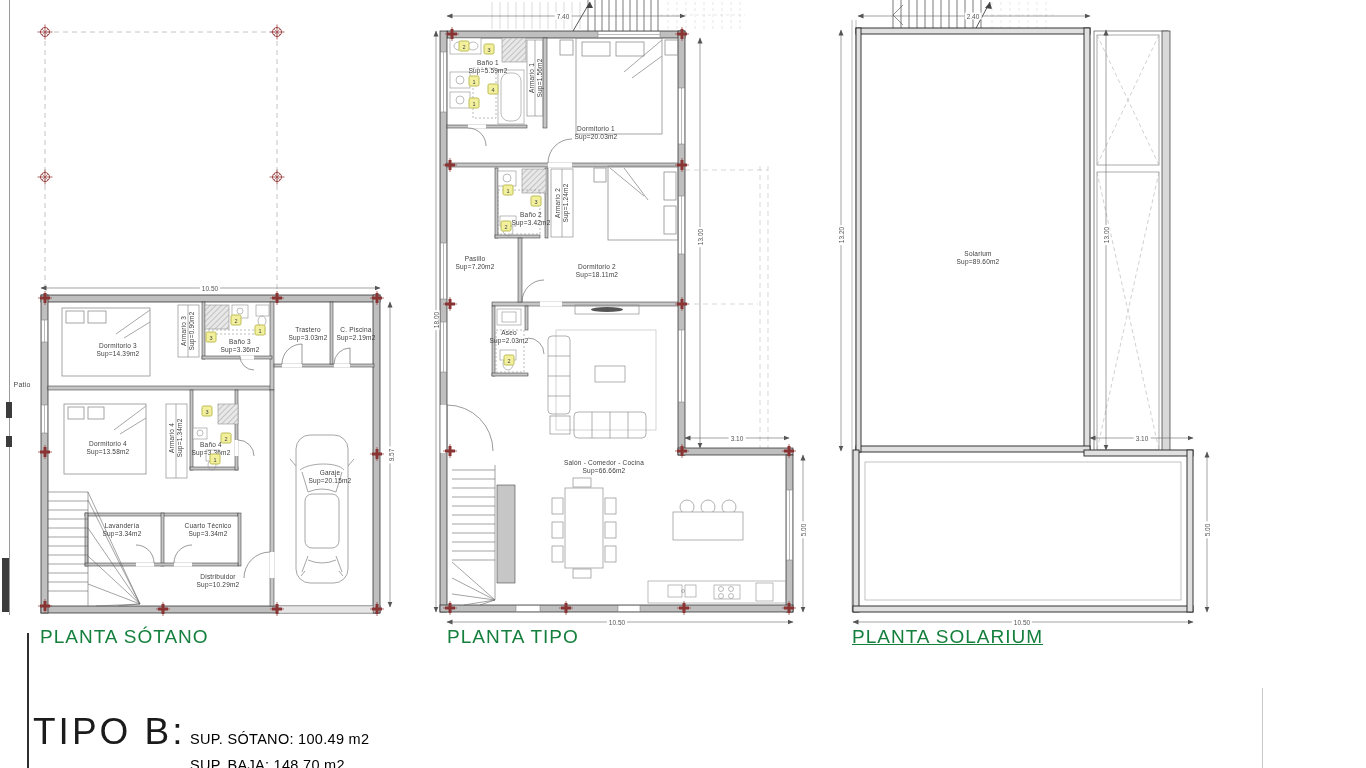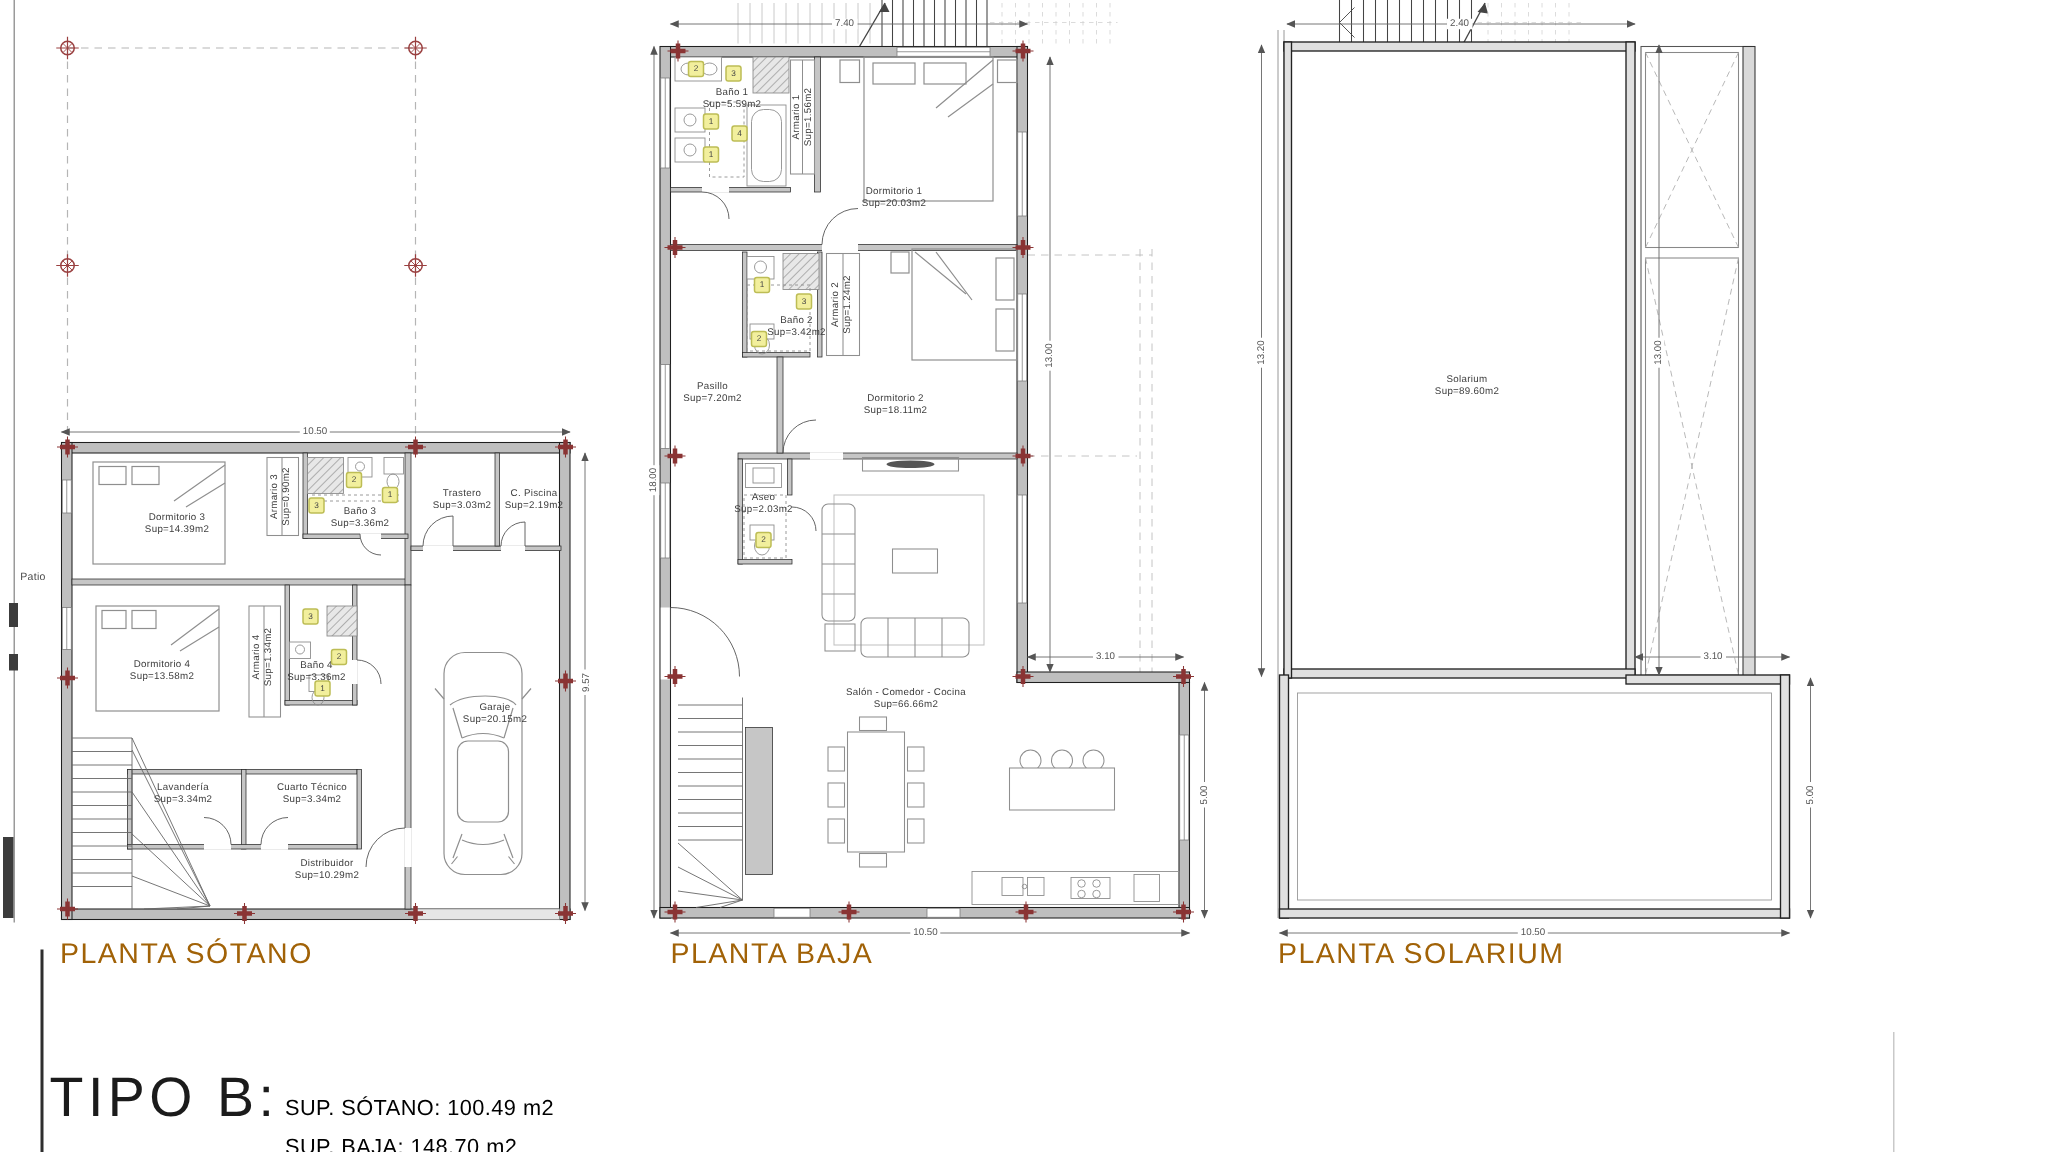--- a/index.html
+++ b/index.html
@@ -10,21 +10,21 @@
        font-size:6.5px;line-height:1.3;color:#3d3d3d;white-space:nowrap;letter-spacing:.2px;}
   .lbl span{display:block;}
   .lbl.vert{transform:translate(-50%,-50%) rotate(-90deg);}
   .lbl.single{font-size:7px;color:#4a4a4a;}
   .dim{position:absolute;transform:translate(-50%,-50%);font-size:6.5px;color:#555;
        background:#fff;padding:0 2px;white-space:nowrap;}
   .dim.vert{transform:translate(-50%,-50%) rotate(-90deg);}
   .chip{position:absolute;transform:translate(-50%,-50%);width:9px;height:9px;
         background:#f2ef9d;border:1px solid #bdbd55;border-radius:2px;
         font-size:5.5px;color:#444;display:flex;align-items:center;justify-content:center;}
-  .plan-title{position:absolute;font-size:19px;color:#a16207;letter-spacing:1px;white-space:nowrap;}
+  .plan-title{position:absolute;font-size:19px;color:#15803d;letter-spacing:1px;white-space:nowrap;}
   .tipo{position:absolute;left:33px;top:711px;font-size:37px;color:#1b1b1b;letter-spacing:3px;white-space:nowrap;}
   .sup-line{position:absolute;left:190px;font-size:14.5px;color:#000000;letter-spacing:.3px;white-space:nowrap;}
   .vline{position:absolute;background:#2e2e2e;}
   .bline{position:absolute;background:#9a9a9a;}
   .tick{position:absolute;background:#3c3c3c;}
   .fline{position:absolute;background:#c9c9c9;}
 </style>
 </head>
 <body>
 
@@ -553,35 +553,35 @@
   <span class="chip" style="left:508px;top:190px;">1</span>
   <span class="chip" style="left:536px;top:201px;">3</span>
   <span class="chip" style="left:506px;top:226px;">2</span>
   <span class="chip" style="left:509px;top:360px;">2</span>
   <div class="dim" style="left:563px;top:16px;">7.40</div>
   <div class="dim vert" style="left:436px;top:320px;">18.00</div>
   <div class="dim vert" style="left:700px;top:237px;">13.00</div>
   <div class="dim" style="left:737px;top:438px;">3.10</div>
   <div class="dim vert" style="left:803px;top:530px;">5.00</div>
   <div class="dim" style="left:617px;top:622px;" able="false">10.50</div>
-  <div class="plan-title" style="left:447px;top:626px;">PLANTA BAJA</div>
+  <div class="plan-title" style="left:447px;top:626px;">PLANTA TIPO</div>
 </div>
 
 <div>
   <div class="lbl" style="left:978px;top:258px;">
         <span>Solarium</span>
         <span>Sup=89.60m2</span>
       </div>
   <div class="dim" style="left:973px;top:16px;">2.40</div>
   <div class="dim vert" style="left:841px;top:235px;">13.20</div>
   <div class="dim vert" style="left:1106px;top:235px;">13.00</div>
   <div class="dim" style="left:1142px;top:438px;">3.10</div>
   <div class="dim vert" style="left:1207px;top:530px;">5.00</div>
   <div class="dim" style="left:1022px;top:622px;">10.50</div>
-  <div class="plan-title" style="left:852px;top:626px;">PLANTA SOLARIUM</div>
+  <div class="plan-title" style="left:852px;top:626px;text-decoration:underline;">PLANTA SOLARIUM</div>
 </div>
 
 <div>
   <div class="tipo">TIPO B:</div>
   <div class="sup-line" style="top:731px;">SUP. SÓTANO: 100.49 m2</div>
   <div class="sup-line" style="top:757px;">SUP. BAJA: 148.70 m2</div>
 </div>
 
 </div>
 

